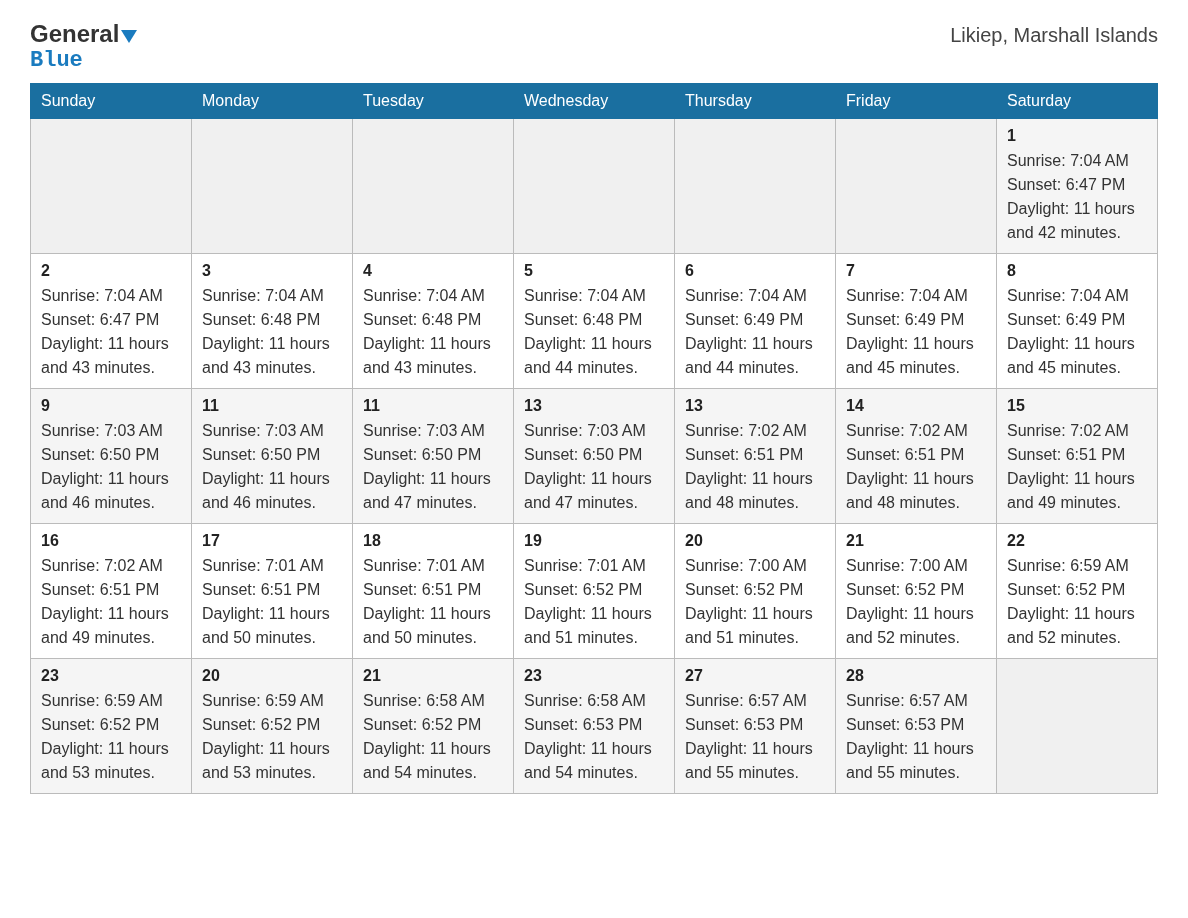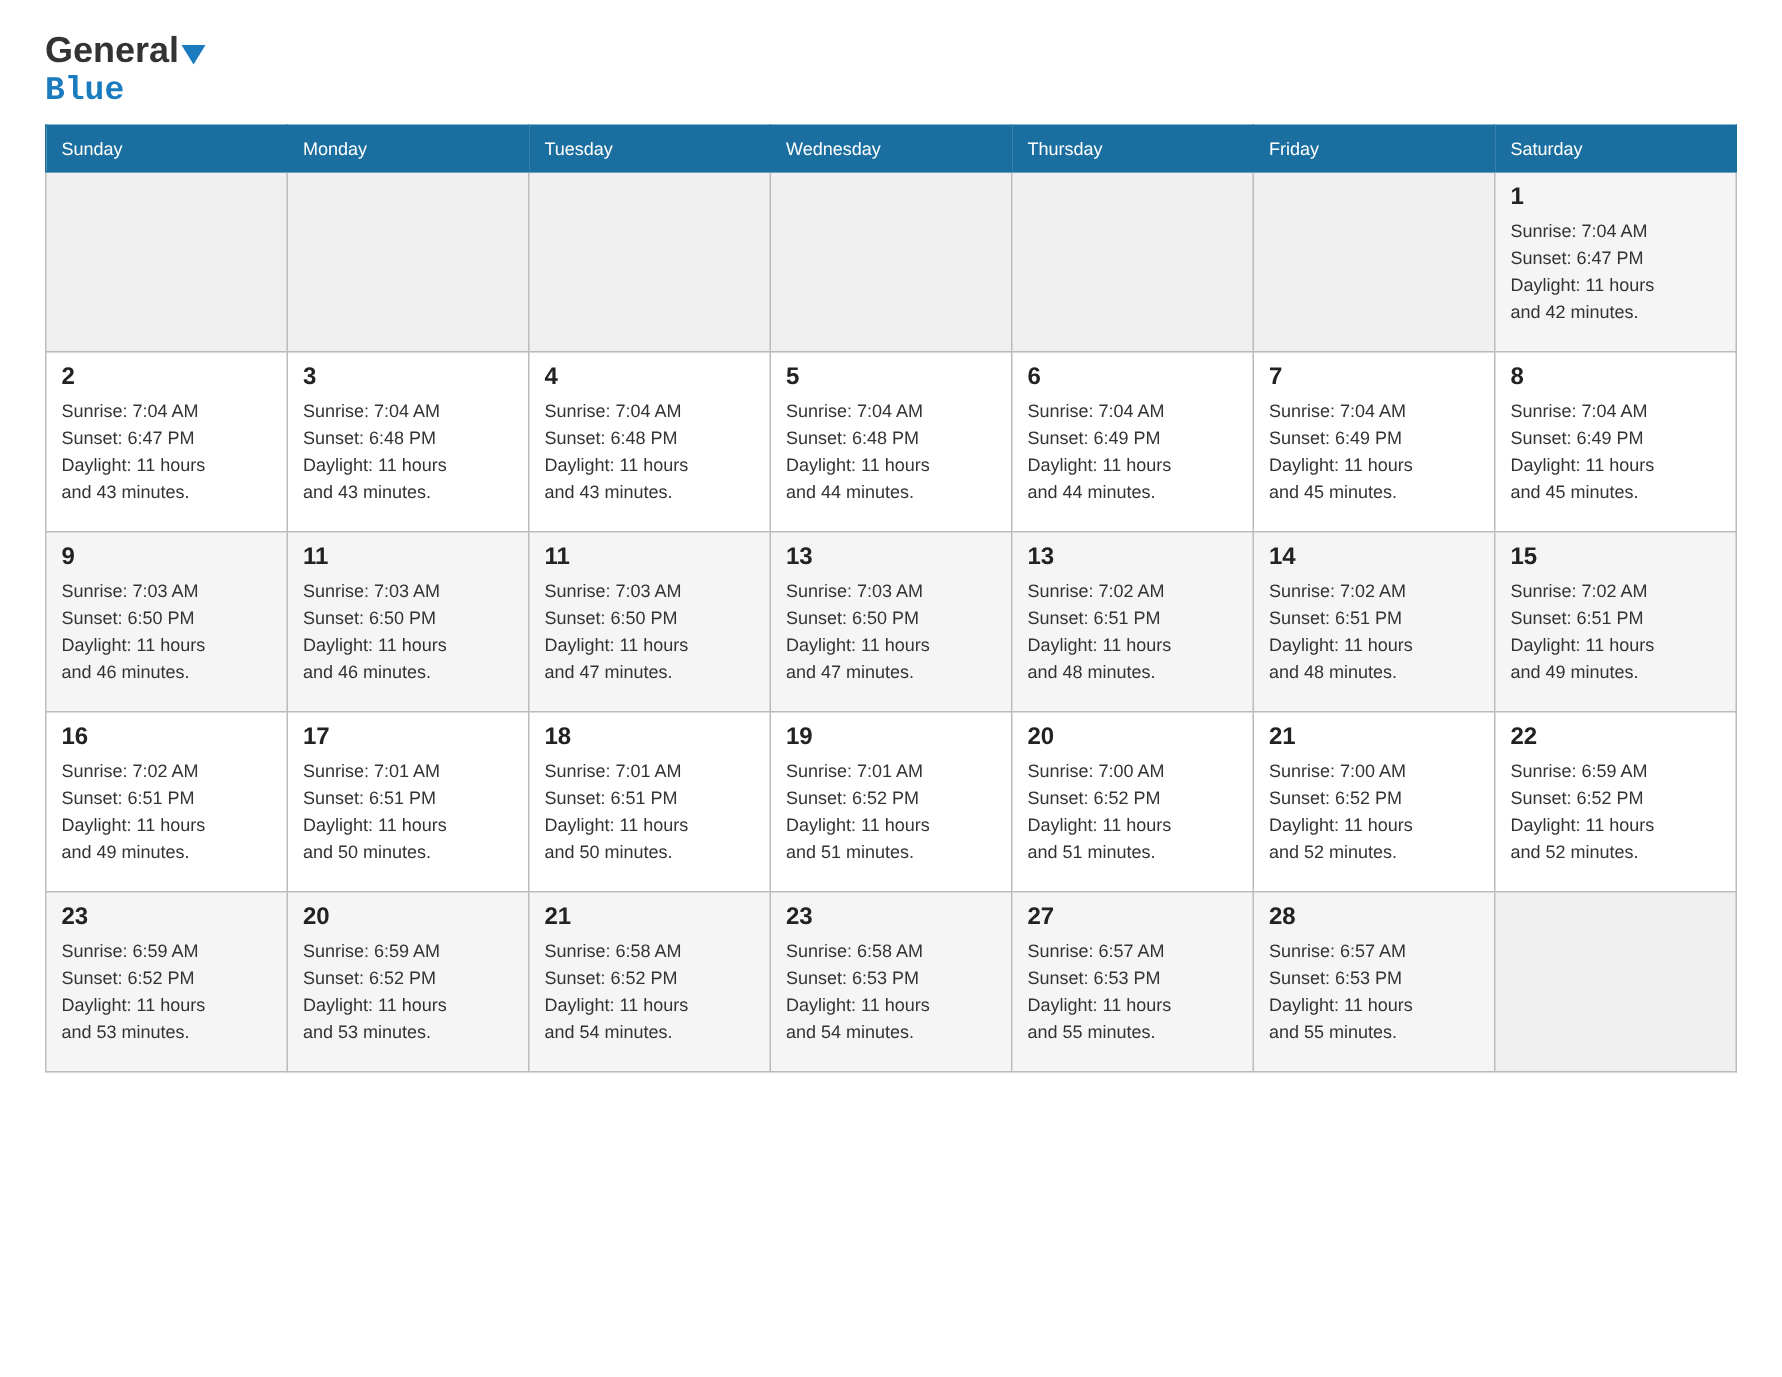--- a/index.html
+++ b/index.html
@@ -43,21 +43,21 @@
     }
     .calendar {
       width: 100%;
       border-collapse: collapse;
       margin-top: 8px;
     }
     .calendar thead tr th {
       background-color: #1a6fa0;
       color: #fff;
       padding: 8px 10px;
-      font-size: 12px;
+      font-size: 16px;
       font-weight: normal;
       text-align: left;
       border: 1px solid #1a6fa0;
     }
     .calendar tbody tr td {
       vertical-align: top;
       padding: 8px 10px;
       border: 1px solid #bbb;
       width: calc(100% / 7);
       min-height: 110px;
@@ -70,21 +70,21 @@
       background-color: #ffffff;
     }
     .day-number {
       font-size: 16px;
       font-weight: bold;
       color: #222;
       display: block;
       margin-bottom: 4px;
     }
     .day-info {
-      font-size: 12px;
+      font-size: 16px;
       color: #333;
       line-height: 1.5;
     }
     .empty-cell {
       background-color: #f0f0f0 !important;
     }
     .logo-wrapper {
       display: flex;
       flex-direction: column;
       align-items: flex-start;
@@ -112,20 +112,21 @@
   <div class="logo-wrapper">
     <div class="logo-line1">
       <span class="logo-text-general">General</span>
       <span class="logo-triangle"></span>
     </div>
     <div>
       <span class="logo-text-blue">Blue</span>
     </div>
   </div>
   <div class="title-block">
+    <div class="location-title">Likiep, Marshall Islands</div>
   </div>
 </div>
 
 <table class="calendar">
   <thead>
     <tr>
     <th>Sunday</th>
         <th>Monday</th>
         <th>Tuesday</th>
         <th>Wednesday</th>

